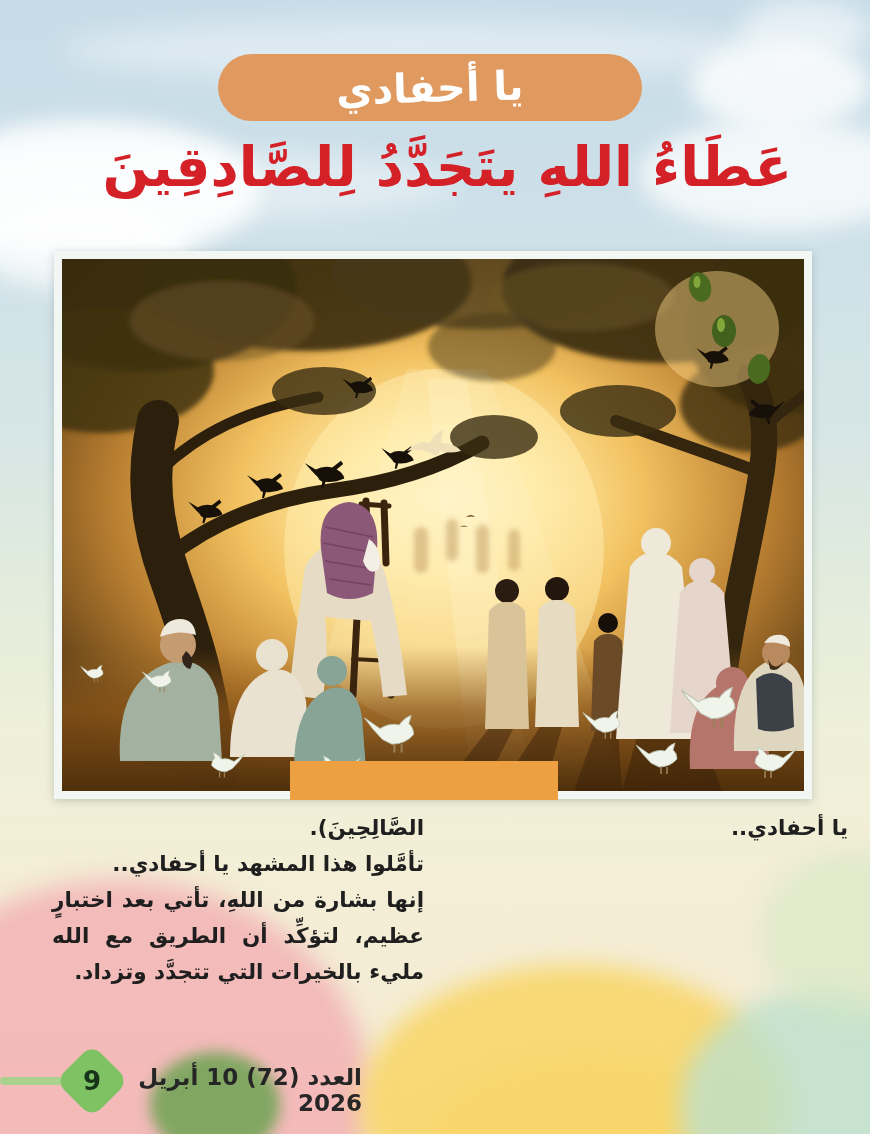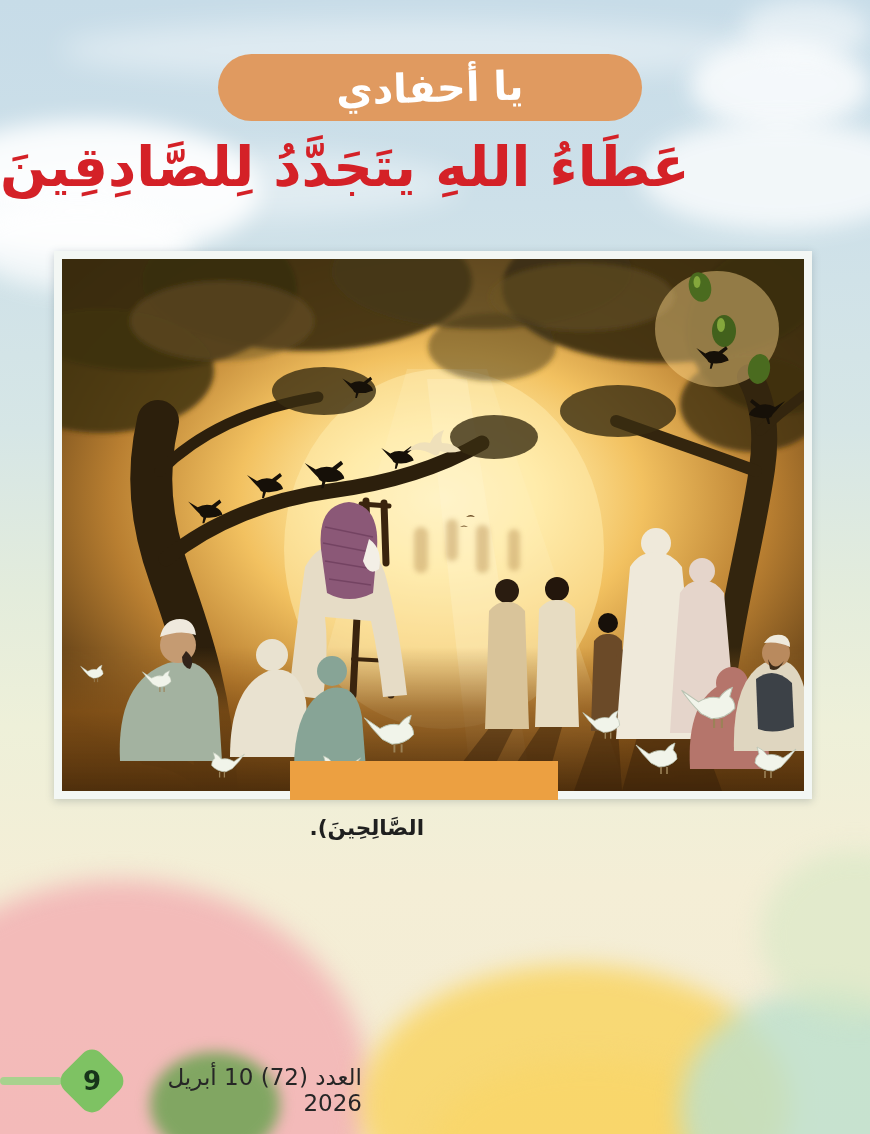--- a/index.html
+++ b/index.html
@@ -12,21 +12,21 @@
   .cloud{background:rgba(255,255,255,.88);filter:blur(11px);}
   .streak{background:rgba(255,255,255,.4);filter:blur(14px);}
   .wc{filter:blur(12px);}
   
   .banner{
     position:absolute;left:218px;top:54px;width:424px;height:67px;
     background:#e09a60;border-radius:34px;display:flex;align-items:center;justify-content:center;
   }
   .banner span{color:#ffffff;font-size:40px;font-weight:bold;transform:rotate(-1.5deg);}
   .title{
-    position:absolute;left:0;top:126px;width:792px;text-align:left;
+    position:absolute;left:0;top:126px;width:792px;text-align:right;
     color:#d42127;font-size:55px;font-weight:bold;line-height:1.5;
   }
   
   .photo-frame{
     position:absolute;left:54px;top:251px;width:742px;height:532px;
     border:8px solid #f3f7f4;box-shadow:0 2px 8px rgba(60,80,90,.25);
     background:#6b4a1e;z-index:2;
   }
   .photo-frame svg{display:block;}
   .tab{
@@ -46,21 +46,21 @@
   
   .footer-line{position:absolute;left:0;top:1077px;width:62px;height:8px;background:#a8d28e;border-radius:4px;z-index:5;}
   .badge{
     position:absolute;left:66px;top:1055px;width:52px;height:52px;background:#7ec263;
     border-radius:13px;transform:rotate(45deg);z-index:5;
     display:flex;align-items:center;justify-content:center;
   }
   .badge span{transform:rotate(-45deg);font-size:26px;font-weight:bold;color:#17341a;}
   .issue{
     position:absolute;left:122px;top:1064px;width:240px;z-index:5;
-    direction:rtl;text-align:right;font-size:23px;font-weight:normal;color:#262626;
+    direction:rtl;text-align:right;font-size:23px;font-weight:bold;color:#262626;
   }
 </style>
 </head>
 <body>
 
 <div class="page">
 
   <div class="blob streak" style="left:60px;top:20px;width:700px;height:60px;"></div>
   <div class="blob streak" style="left:-40px;top:150px;width:500px;height:70px;"></div>
   <div class="blob cloud" style="left:-80px;top:120px;width:340px;height:140px;"></div>
@@ -270,23 +270,26 @@
         <use href="#dove" transform="translate(706,506) scale(-1,1)"></use>
         <use href="#dove" transform="translate(160,508) scale(-.8,.8)"></use>
       </g>
     </svg>
   </div>
 
   <div class="tab"></div>
 
   <div class="columns">
     <div class="col">
+      <p>يا أحفادي..</p>
     </div>
     <div class="col">
       <p>الصَّالِحِينَ).</p>
+      <p>تأمَّلوا هذا المشهد يا أحفادي..</p>
+      <p>إنها بشارة من اللهِ، تأتي بعد اختبارٍ عظيم، لتؤكِّد أن الطريق مع الله مليء بالخيرات التي تتجدَّد وتزداد.</p>
     </div>
   </div>
 
   <div class="footer-line"></div>
   <div class="badge">
     <span>9</span>
   </div>
   <div class="issue">العدد (72) 10 أبريل 2026</div>
 
 </div>

